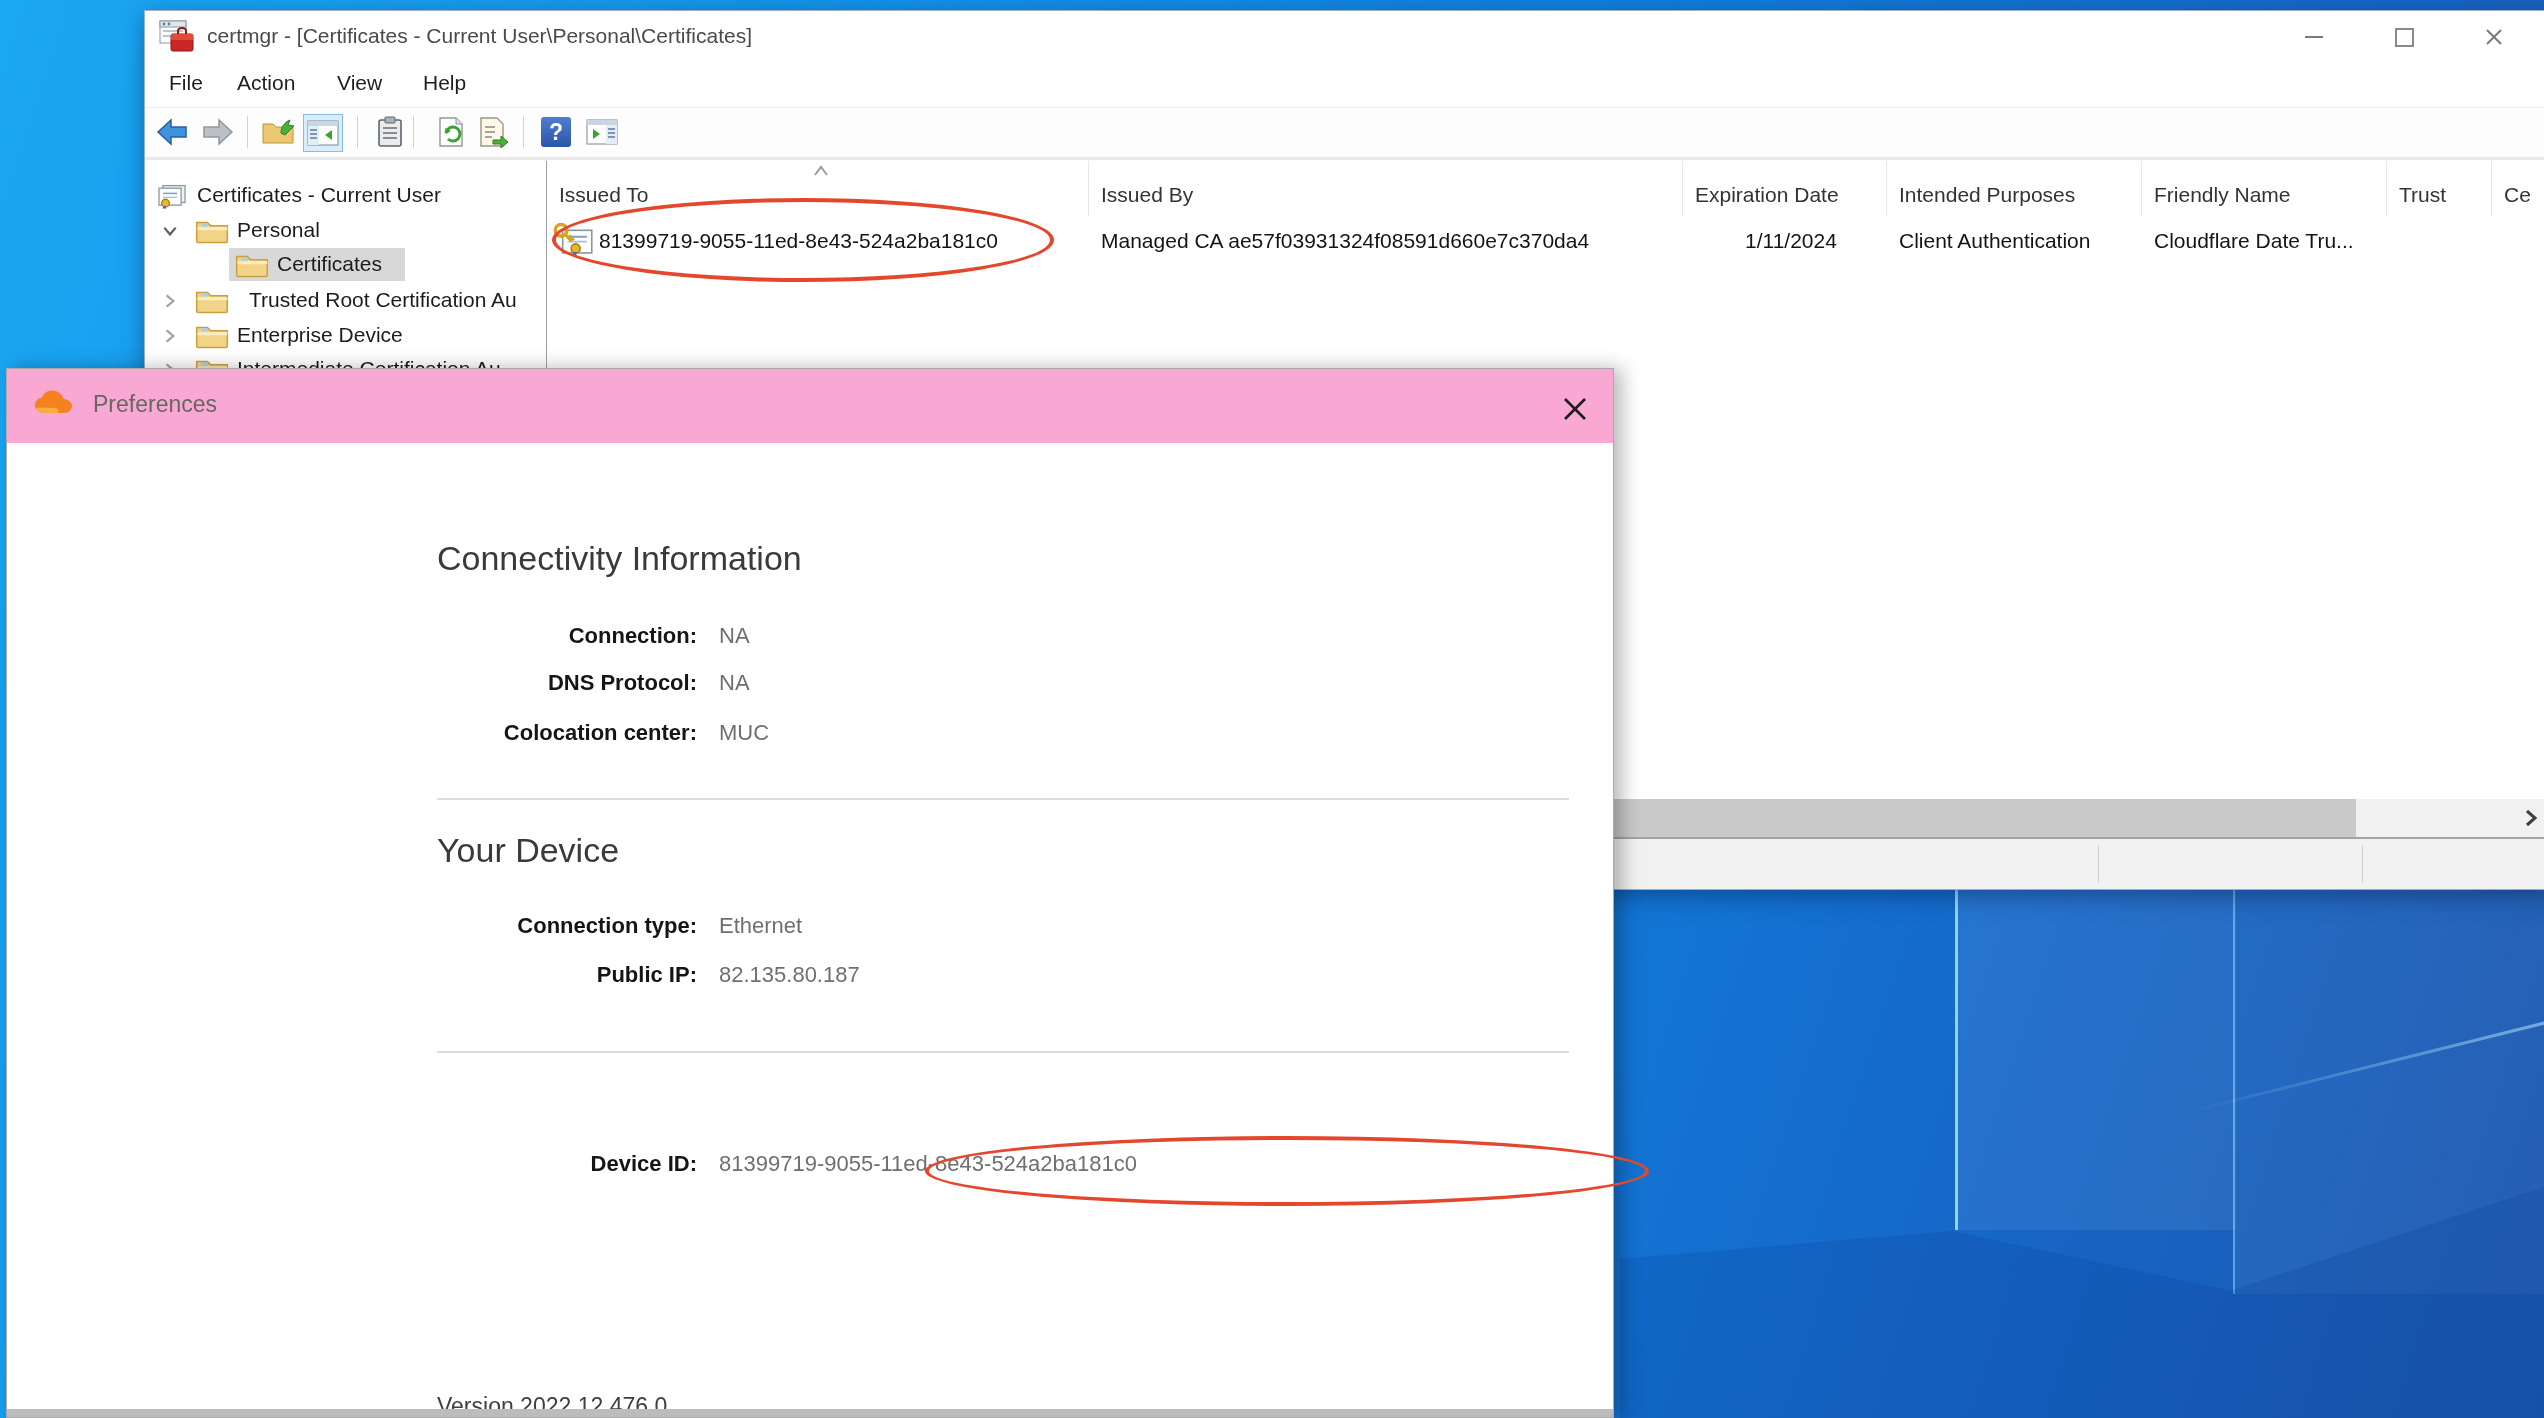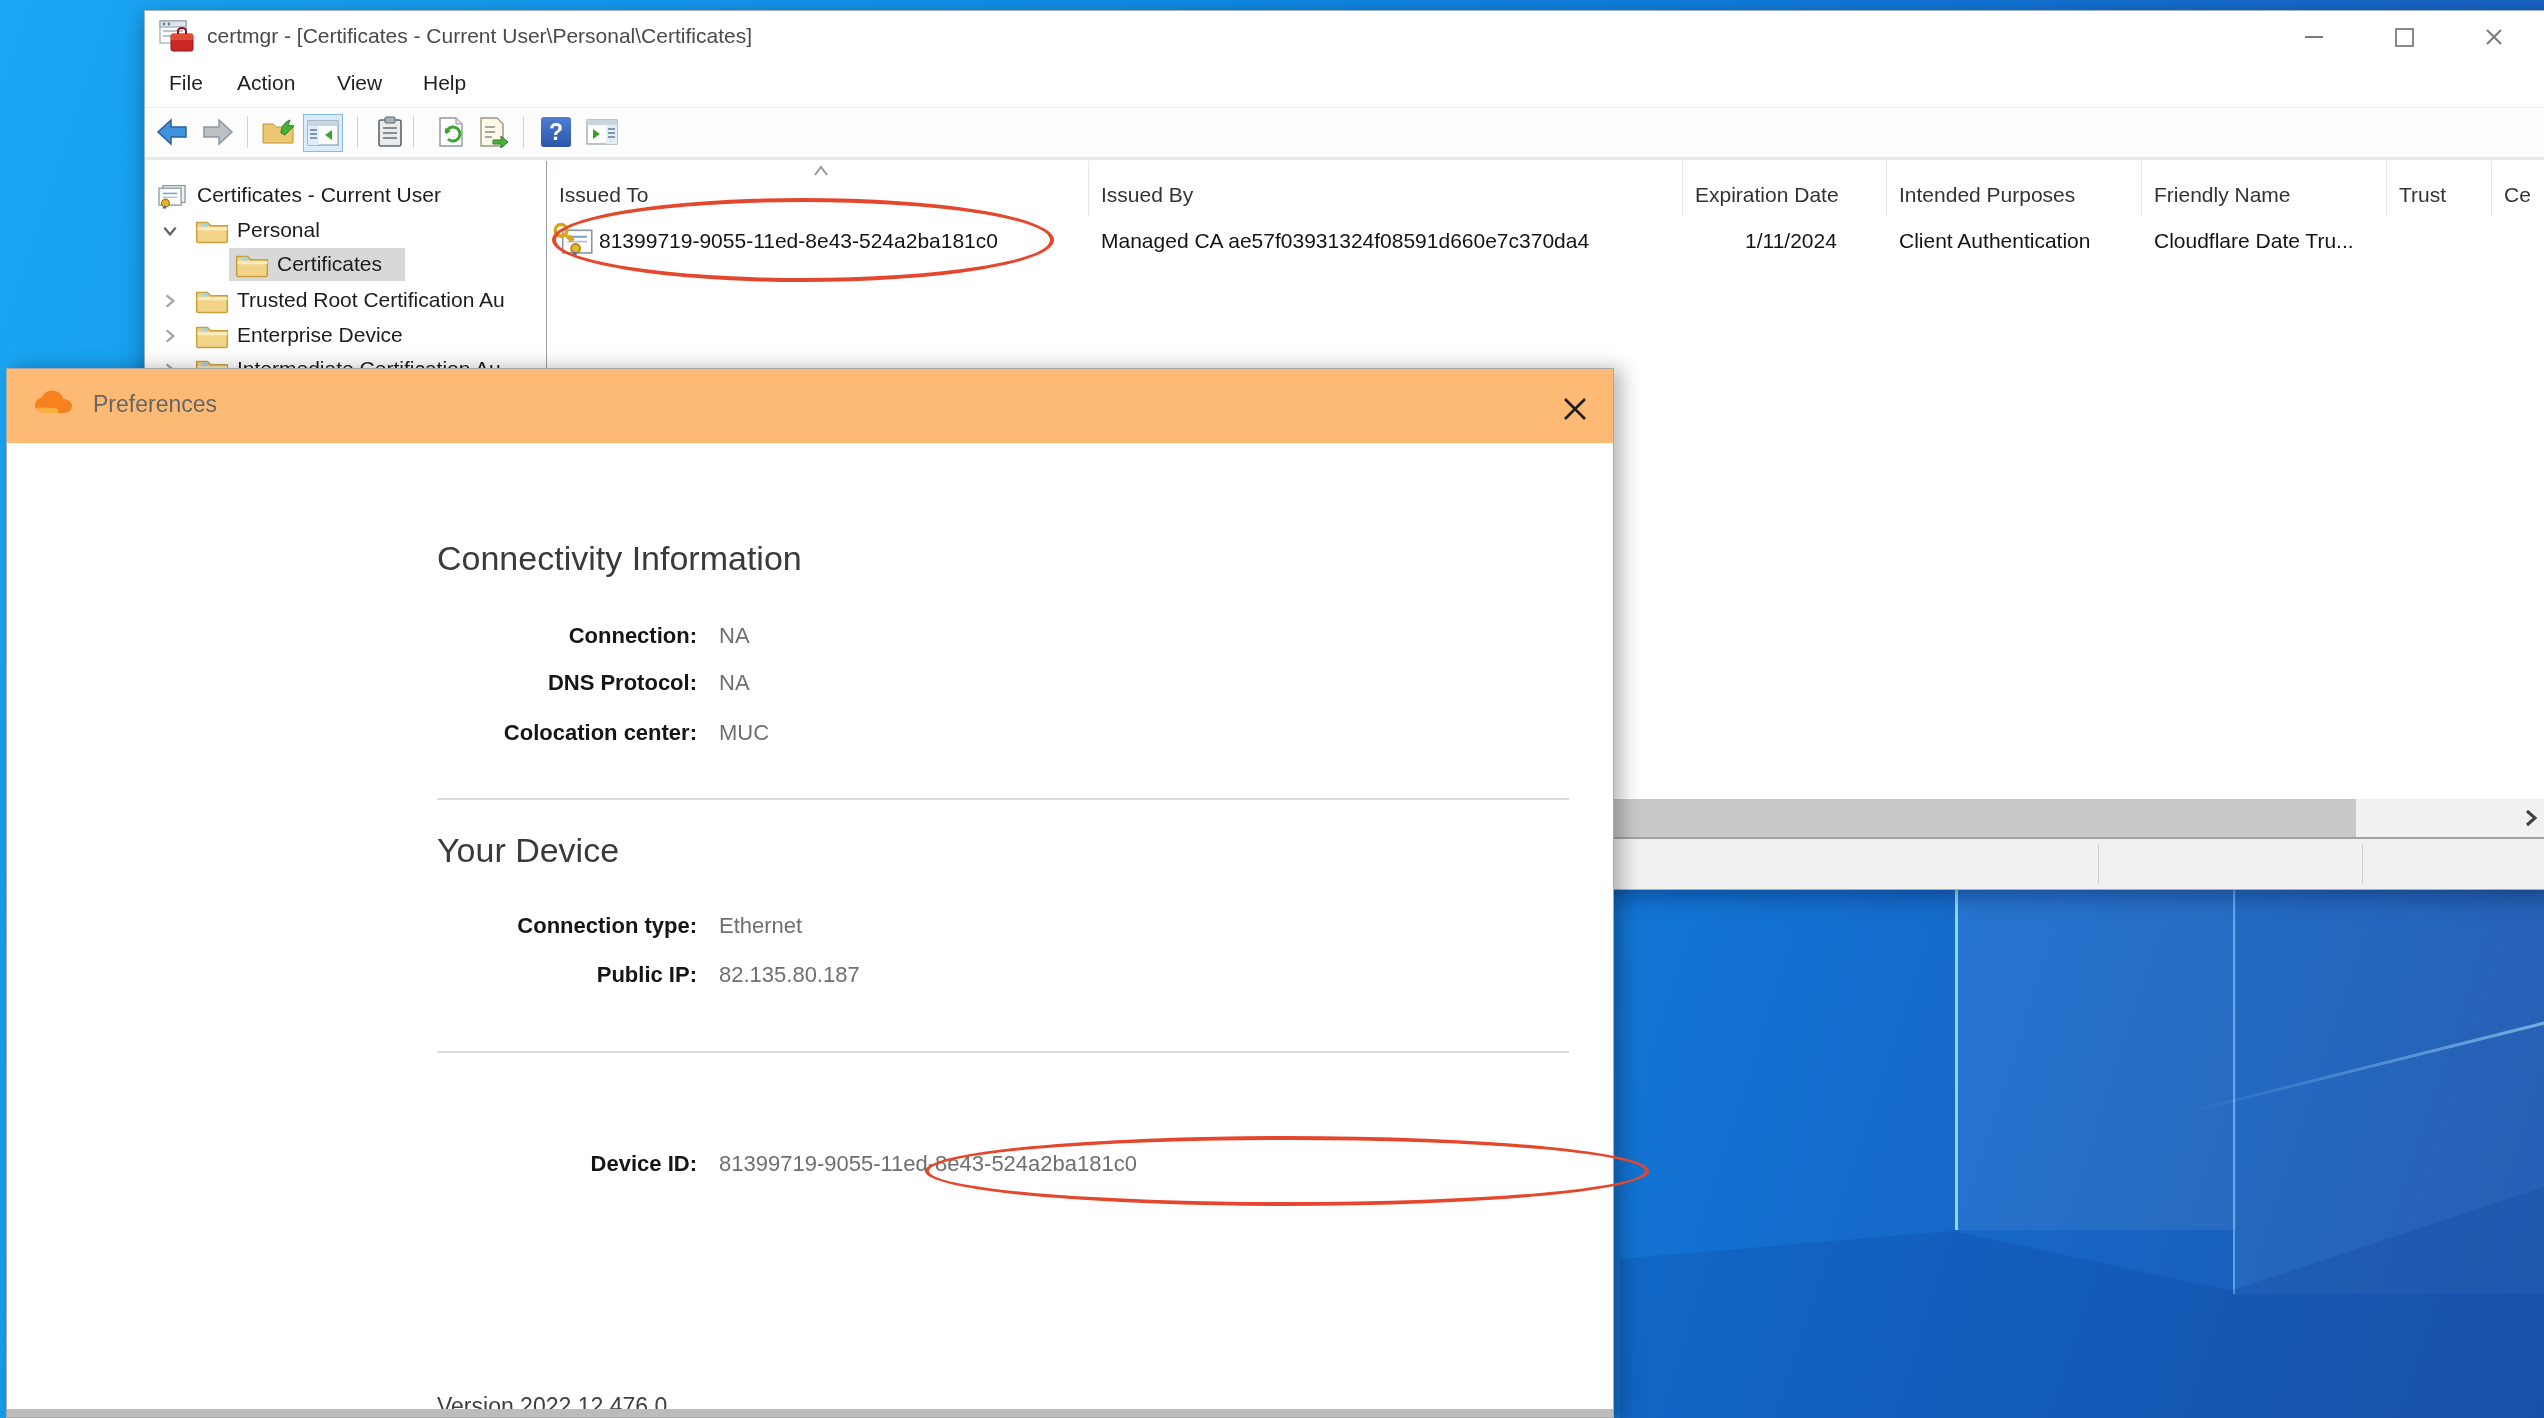--- a/index.html
+++ b/index.html
@@ -61,21 +61,21 @@
   .statusbar{position:absolute;left:0;right:0;bottom:0;height:50px;background:#f1f1f1;border-top:2px solid #a3a3a3;}
   .sdiv{position:absolute;top:6px;bottom:6px;width:1px;background:#cfcfcf;}
 
   
   .ann{position:absolute;border:4px solid #e5472d;border-radius:50%;pointer-events:none;}
   .ann1{left:552px;top:198px;width:494px;height:76px;z-index:5;}
 
   
   .prefwin{position:absolute;left:6px;top:368px;width:1608px;height:1050px;background:#fff;
     border:1px solid #a9a9a9;box-shadow:8px 0 18px rgba(0,0,0,0.28);z-index:10;box-sizing:border-box;}
-  .phead{position:absolute;left:0;top:0;right:0;height:74px;background:#fdba74;}
+  .phead{position:absolute;left:0;top:0;right:0;height:74px;background:#f9a8d4;}
   .cf-logo{position:absolute;left:24px;top:20px;width:52px;height:30px;}
   .ptitle{position:absolute;left:86px;top:22px;font-size:23px;color:#666;}
   .pclose{position:absolute;left:1548px;top:20px;width:40px;height:40px;display:flex;align-items:center;justify-content:center;}
   .pside{position:absolute;left:0;top:74px;width:384px;bottom:8px;background:#e4e4e4;}
   .navitem{position:absolute;left:36px;font-size:23px;color:#1f1f1f;}
   .navbar{position:absolute;left:0;top:68px;width:12px;height:50px;background:#0078d7;}
   .navunder{position:absolute;left:34px;top:111px;width:86px;height:3px;background:#0078d7;}
   .pcontent{position:absolute;left:384px;top:74px;right:0;bottom:8px;background:#fff;}
 
   .pheading{position:absolute;left:46px;font-size:34px;color:#3a3a3a;font-weight:400;white-space:nowrap;}
@@ -264,21 +264,21 @@
         </svg>
       <span class="lbl" style="left:132px">Certificates</span>
     </div>
     <div class="trow" style="top:123px">
       <svg class="tchev" style="left:16px">
           <use href="#sym-chev-right"></use>
         </svg>
       <svg class="ticon" style="left:50px">
           <use href="#sym-folder"></use>
         </svg>
-      <span class="lbl" style="left:92px">Trusted Root Certification Au</span>
+      <span class="lbl" style="left:104px">Trusted Root Certification Au</span>
     </div>
     <div class="trow" style="top:158px">
       <svg class="tchev" style="left:16px">
           <use href="#sym-chev-right"></use>
         </svg>
       <svg class="ticon" style="left:50px">
           <use href="#sym-folder"></use>
         </svg>
       <span class="lbl" style="left:92px">Enterprise Device</span>
     </div>

